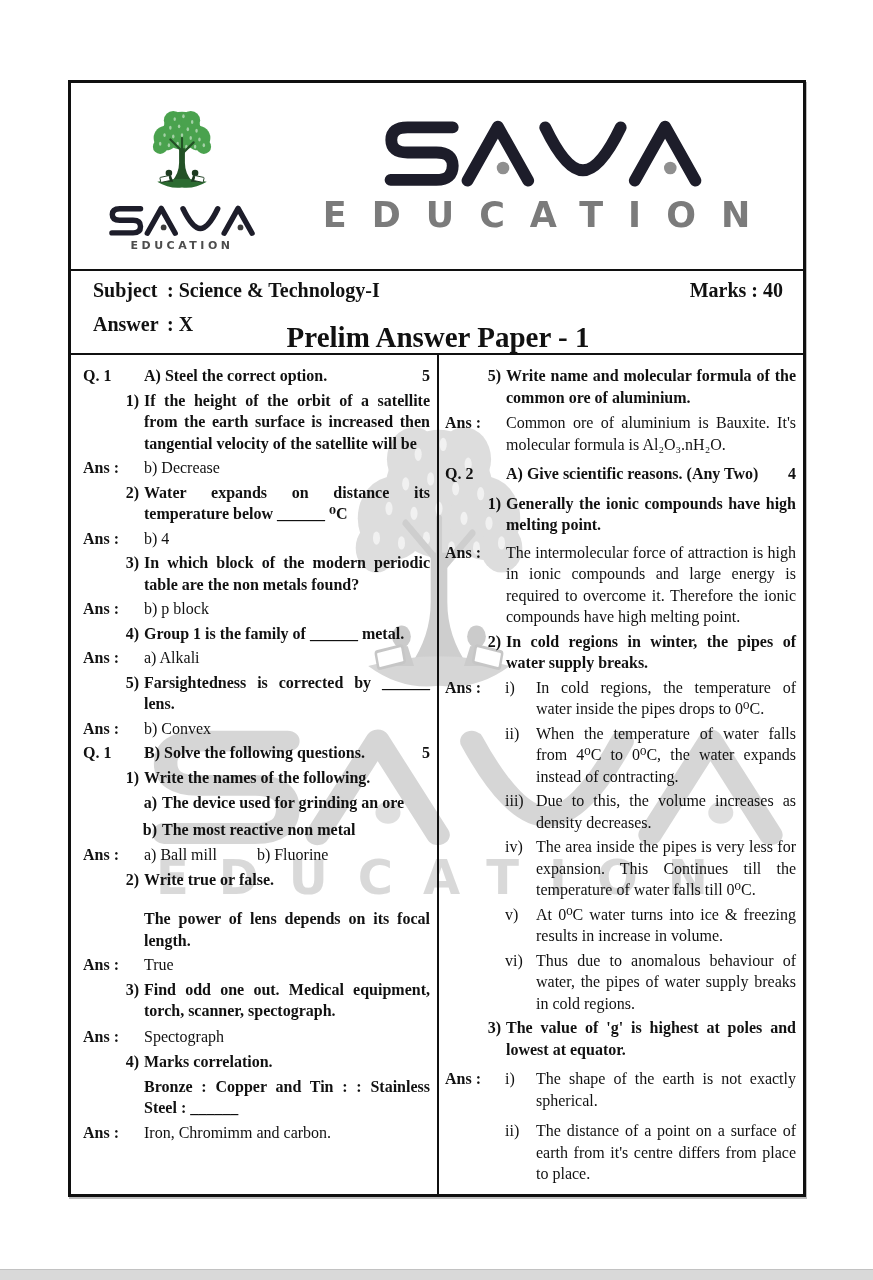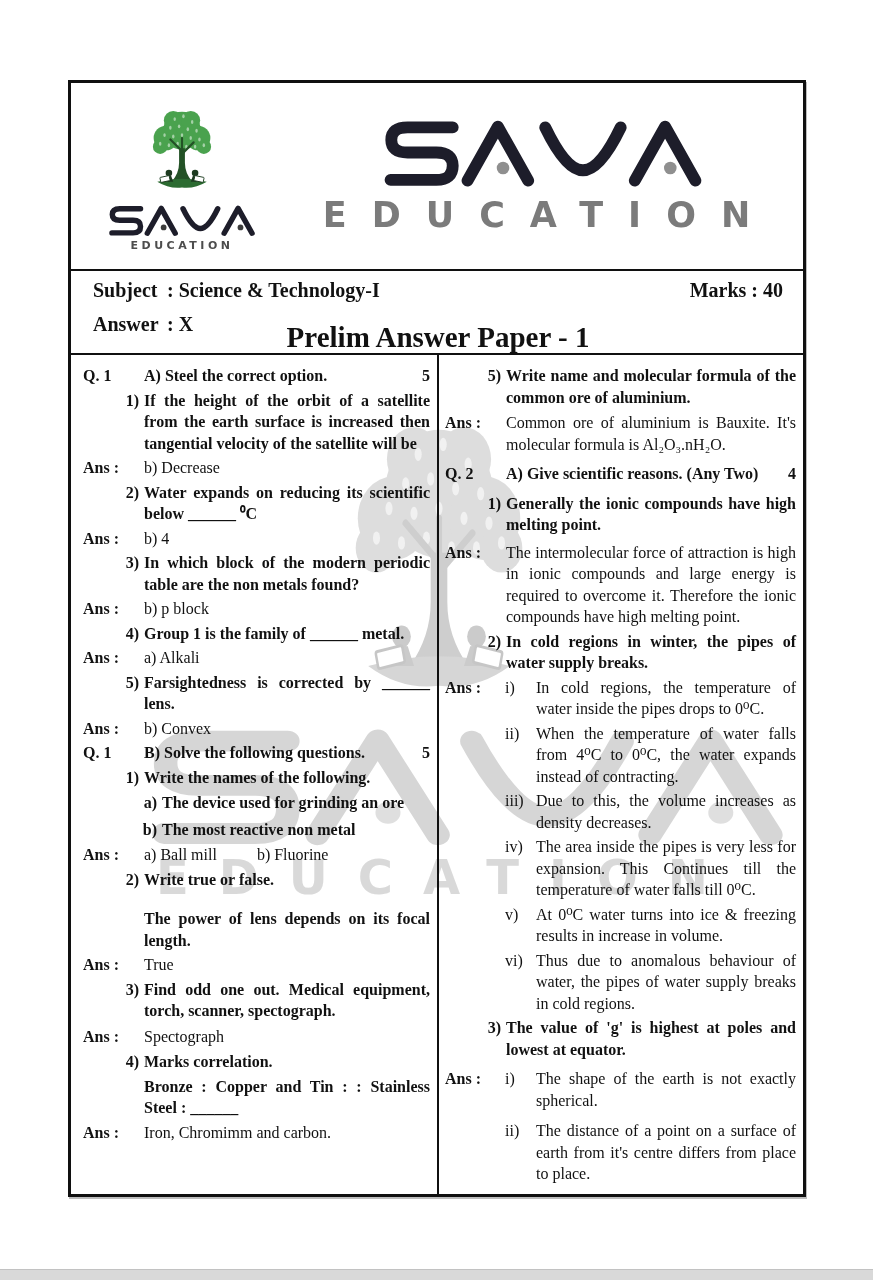--- a/index.html
+++ b/index.html
@@ -59,21 +59,21 @@
   .meta-class{position:absolute;left:0;top:8px;display:flex;}
   .doc-title{position:absolute;left:50%;top:16px;transform:translateX(-50%);font-size:29px;font-weight:700;white-space:nowrap;}
 
   
   .cols{position:relative;flex:1;display:flex;overflow:hidden;}
   .col{position:relative;z-index:1;box-sizing:border-box;font-size:16px;line-height:21.5px;}
   .col-left{flex:0 0 366px;padding:10px 7px 0 12px;}
   .col-right{flex:1;border-left:2px solid #101010;padding:10px 7px 0 6px;}
 
   .qa-row{display:flex;margin-bottom:3px;}
-  .qa-row.bold{font-weight:700;font-family:Liberation Serif, serif;}
+  .qa-row.bold{font-weight:700;}
   .lc{display:flex;justify-content:space-between;flex:0 0 56px;width:56px;}
   .gutter{font-weight:700;white-space:nowrap;}
   .marker{white-space:nowrap;}
   .roman{flex:0 0 26px;margin-left:4px;}
   .txt{flex:1;padding-left:5px;text-align:justify;}
   .marks{font-weight:700;padding-left:6px;}
 
   
   .watermark{position:absolute;inset:0;z-index:0;pointer-events:none;}
   .wm-tree{position:absolute;left:243px;top:55px;width:250px;height:325px;opacity:.85;}
@@ -247,21 +247,21 @@
               <span class="gutter">Ans :</span>
               <span class="marker"></span>
             </span>
             <span class="txt">b) Decrease</span>
           </div>
           <div class="qa-row bold" style="margin-top: 2px;">
             <span class="lc">
               <span class="gutter"></span>
               <span class="marker">2)</span>
             </span>
-            <span class="txt">Water expands on reducing its scientific below ______ ⁰C</span>
+            <span class="txt">Water expands on distance its temperature below ______ ⁰C</span>
           </div>
           <div class="qa-row" style="margin-top: 2px;">
             <span class="lc">
               <span class="gutter">Ans :</span>
               <span class="marker"></span>
             </span>
             <span class="txt">b) 4</span>
           </div>
           <div class="qa-row bold" style="margin-top: 2px;">
             <span class="lc">

